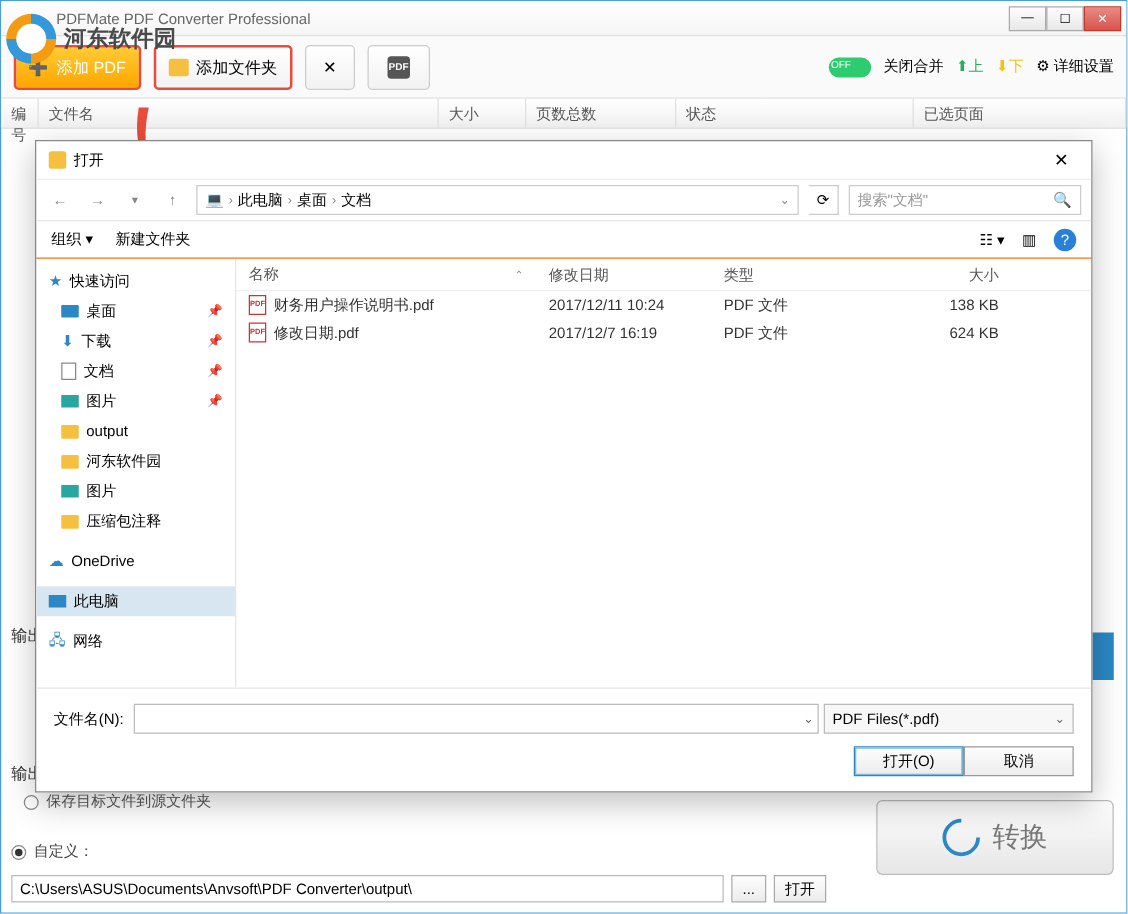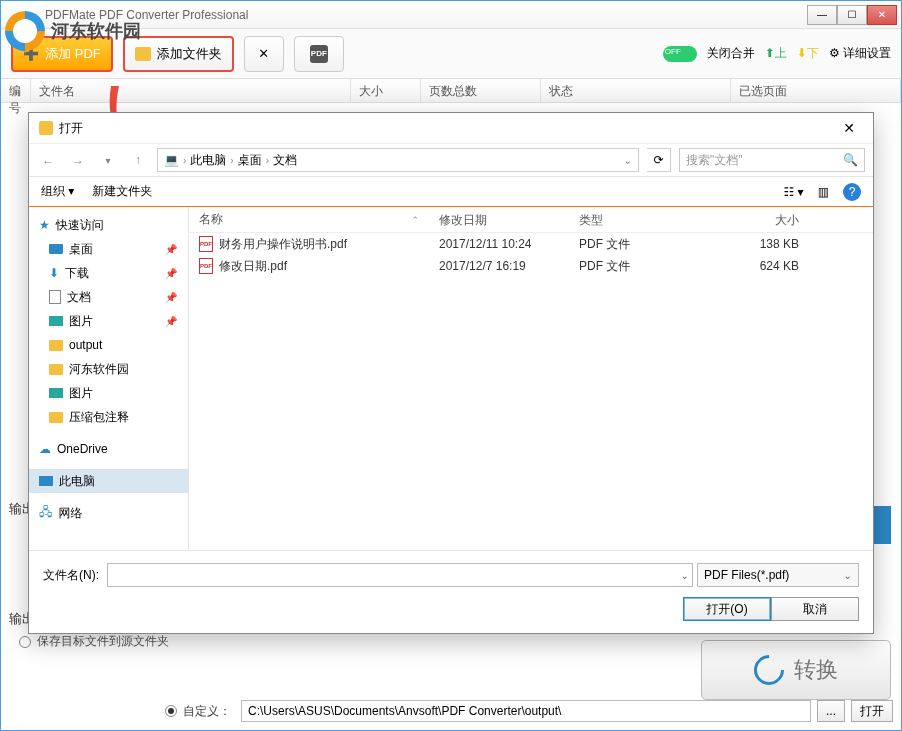--- a/index.html
+++ b/index.html
@@ -37,21 +37,21 @@
 .lh-name { width: 320px; }
 .lh-size { width: 70px; }
 .lh-pages { width: 120px; }
 .lh-status { width: 190px; }
 .lh-sel { flex: 1; }
 
 .red-arrow { position: absolute; top: 80px; left: 100px; z-index: 190; }
 .red-arrow svg { width: 40px; height: 70px; }
 
 .bottom-area { position: absolute; left: 8px; right: 8px; bottom: 8px; }
-.output-section { font-size: 12px; color: #444; display: flex; gap: 10px; justify-content: flex-end; }
+.output-section { font-size: 12px; color: #444; display: flex; flex-direction: column; gap: 10px; }
 .radio-row { display: flex; align-items: center; gap: 6px; }
 .radio { width: 12px; height: 12px; border: 1px solid #888; border-radius: 50%; display: inline-flex; align-items: center; justify-content: center; }
 .radio.checked::after { content: ""; width: 6px; height: 6px; background: #333; border-radius: 50%; }
 .path-row { display: flex; align-items: center; gap: 6px; }
 .path-input { flex: 0 0 570px; height: 22px; border: 1px solid #bbb; padding: 2px 6px; font-size: 12px; background: #fff; }
 .small-btn { height: 22px; padding: 0 8px; border: 1px solid #aaa; background: linear-gradient(#fdfdfd,#ececec); font-size: 12px; cursor: pointer; }
 .convert-btn { position: absolute; right: 10px; bottom: 30px; width: 190px; height: 60px; background: linear-gradient(#fefefe,#e6e6e6); border: 1px solid #bbb; border-radius: 5px; display: flex; align-items: center; justify-content: center; gap: 10px; font-size: 22px; color: #777; cursor: pointer; }
 .convert-icon { width: 30px; height: 30px; border: 3px solid #2b88c4; border-radius: 50%; border-top-color: transparent; transform: rotate(45deg); }
 .big-blue { position: absolute; right: 10px; bottom: 186px; width: 30px; height: 38px; background: #2b88c4; }
 .out-label { position: absolute; left: 8px; bottom: 212px; font-size: 13px; color: #333; }
@@ -99,21 +99,21 @@
 .fh-date { width: 140px; }
 .fh-type { width: 120px; }
 .fh-size { width: 120px; text-align: right; }
 .file-row { height: 22px; display: flex; font-size: 12px; color: #333; align-items: center; }
 .file-row > div { padding: 2px 10px; }
 .f-icon { width: 14px; height: 16px; background: #fff; border: 1px solid #c33; display: inline-flex; align-items: center; justify-content: center; font-size: 6px; color: #c33; font-weight: bold; margin-right: 6px; }
 
 .dlg-bottom { border-top: 1px solid #e5e5e5; padding: 12px 14px; display: flex; flex-direction: column; gap: 10px; font-size: 12px; }
 .fname-row { display: flex; align-items: center; gap: 8px; }
 .fname-input { flex: 1; height: 24px; border: 1px solid #bbb; padding: 0 6px; }
-.ftype-select { width: 162px; height: 24px; border: 1px solid #bbb; padding: 0 6px; display: flex; align-items: center; background: #f7f7f7; }
+.ftype-select { width: 200px; height: 24px; border: 1px solid #bbb; padding: 0 6px; display: flex; align-items: center; background: #f7f7f7; }
 .ftype-select .chev { margin-left: auto; color: #666; font-size: 10px; }
 .btn-row { display: flex; justify-content: flex-end; }
 .dlg-btn { width: 88px; height: 24px; border: 1px solid #999; background: linear-gradient(#fdfdfd,#ececec); cursor: pointer; font-size: 12px; }
 .dlg-btn.primary { border: 1px solid #2b88c4; box-shadow: 0 0 0 1px #7fb8e0 inset; }
 
 .sort-chev { margin-left: auto; color: #888; font-size: 9px; }
 </style>
 </head>
 <body>
 

